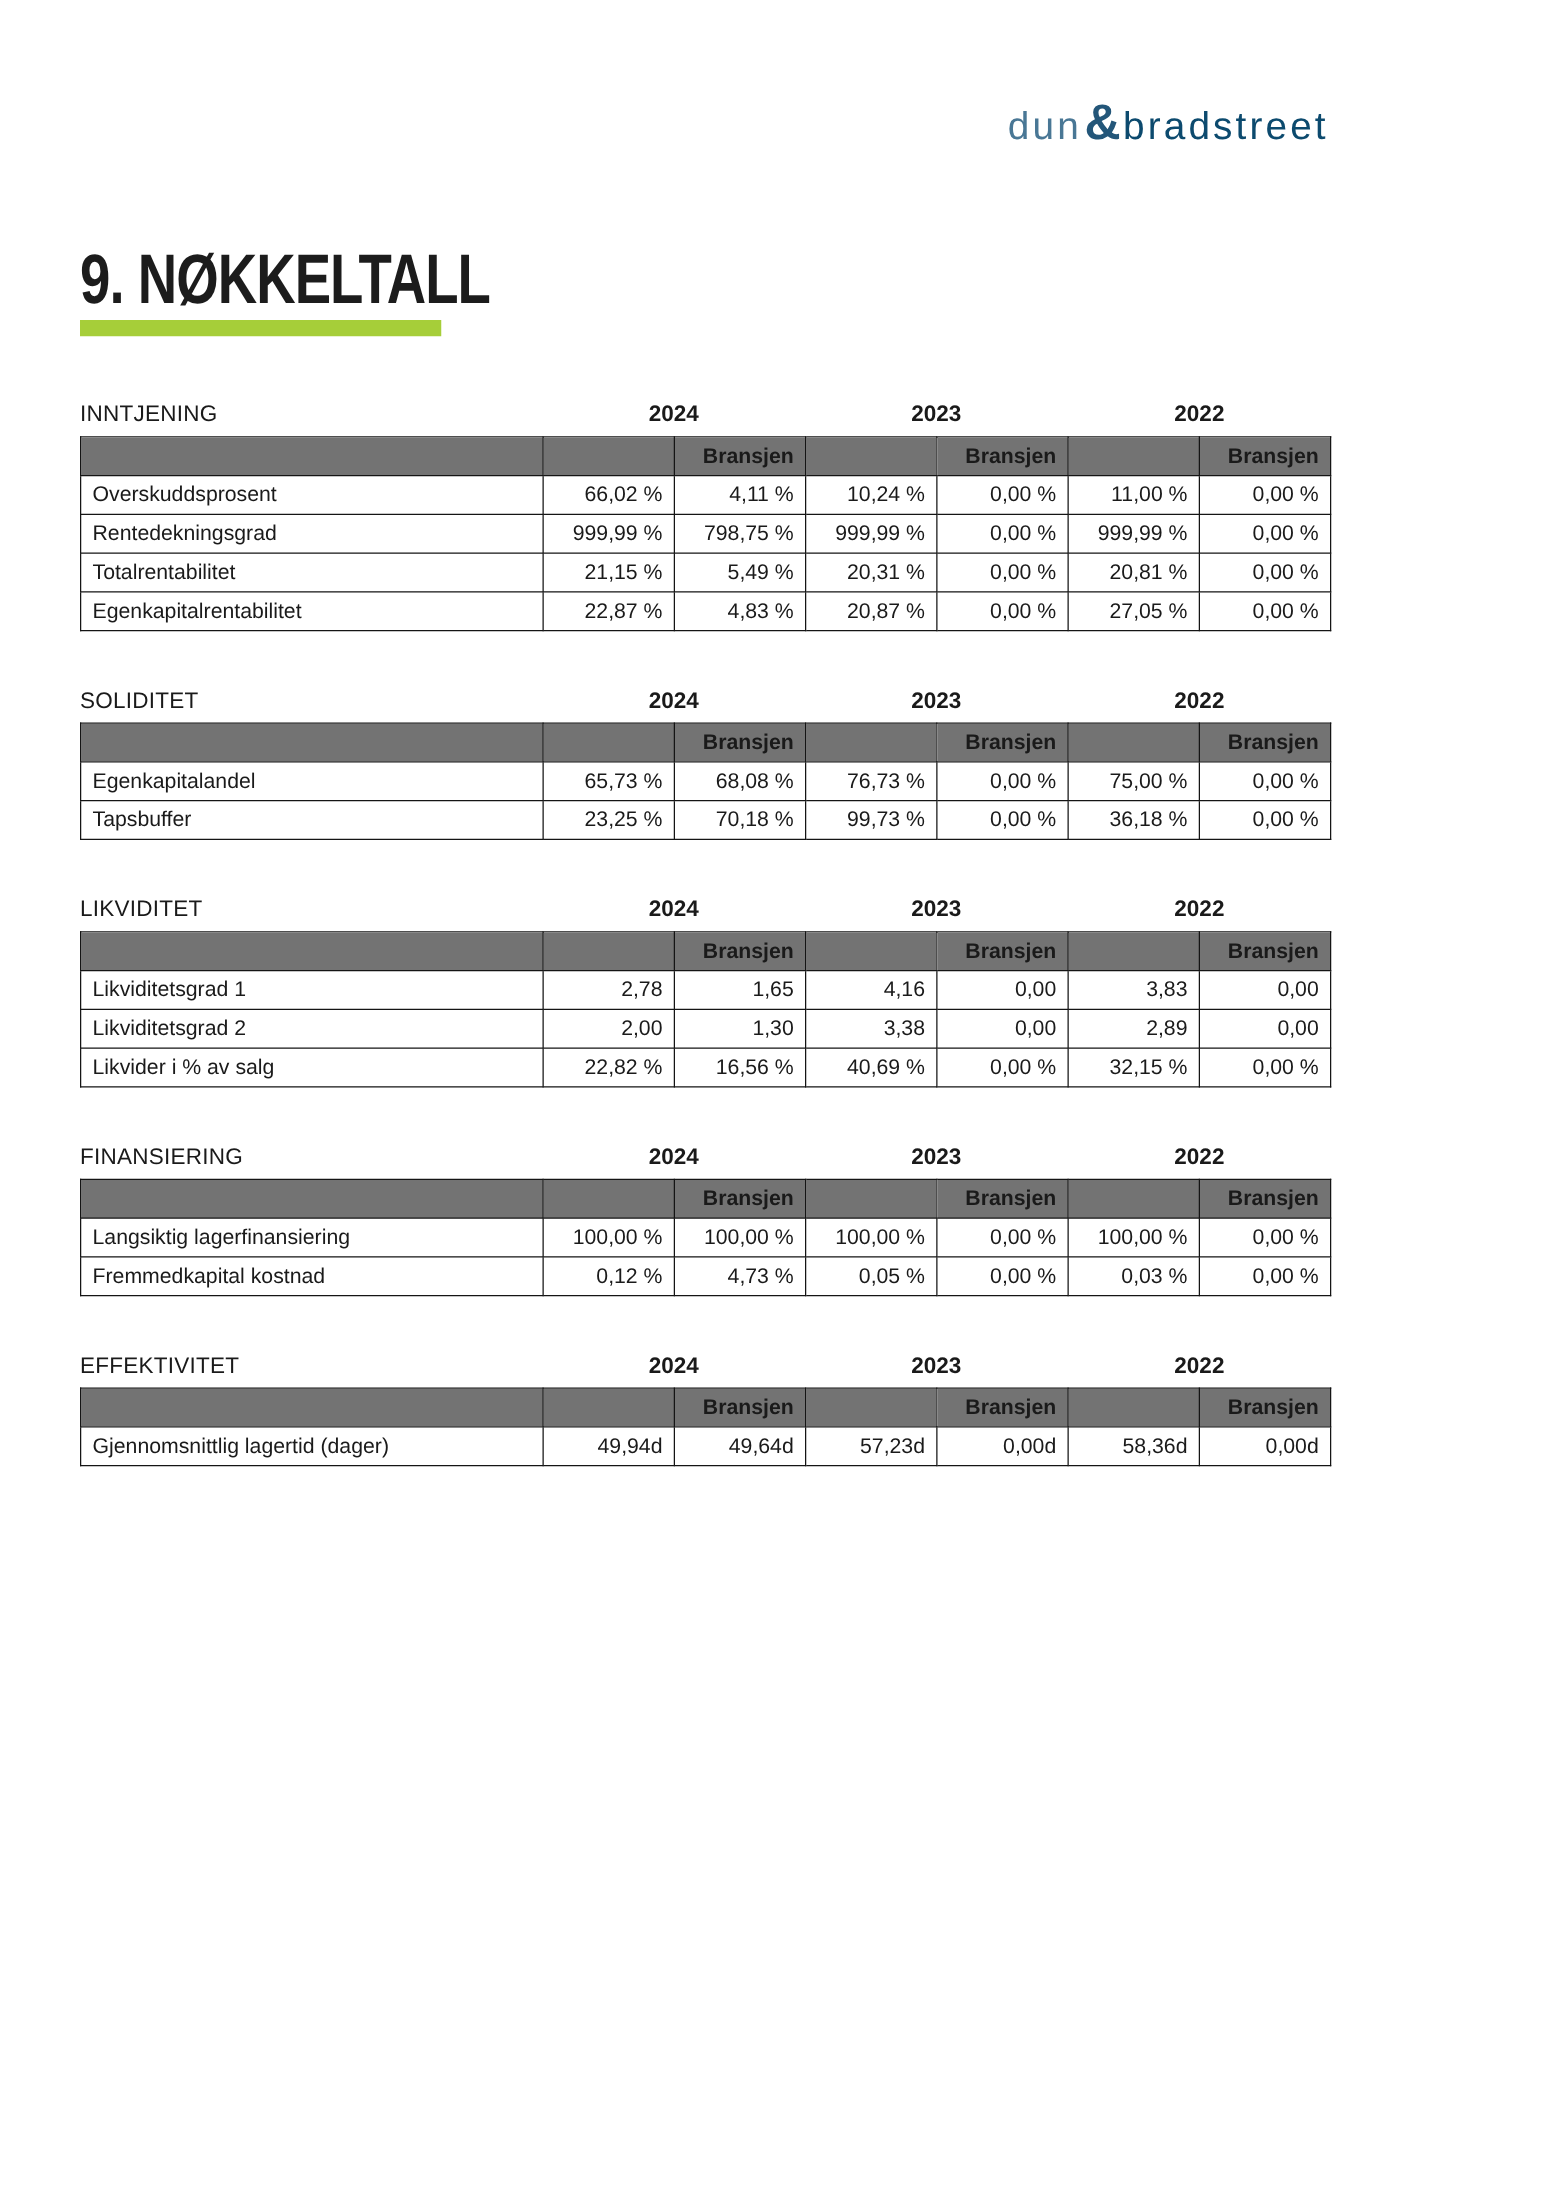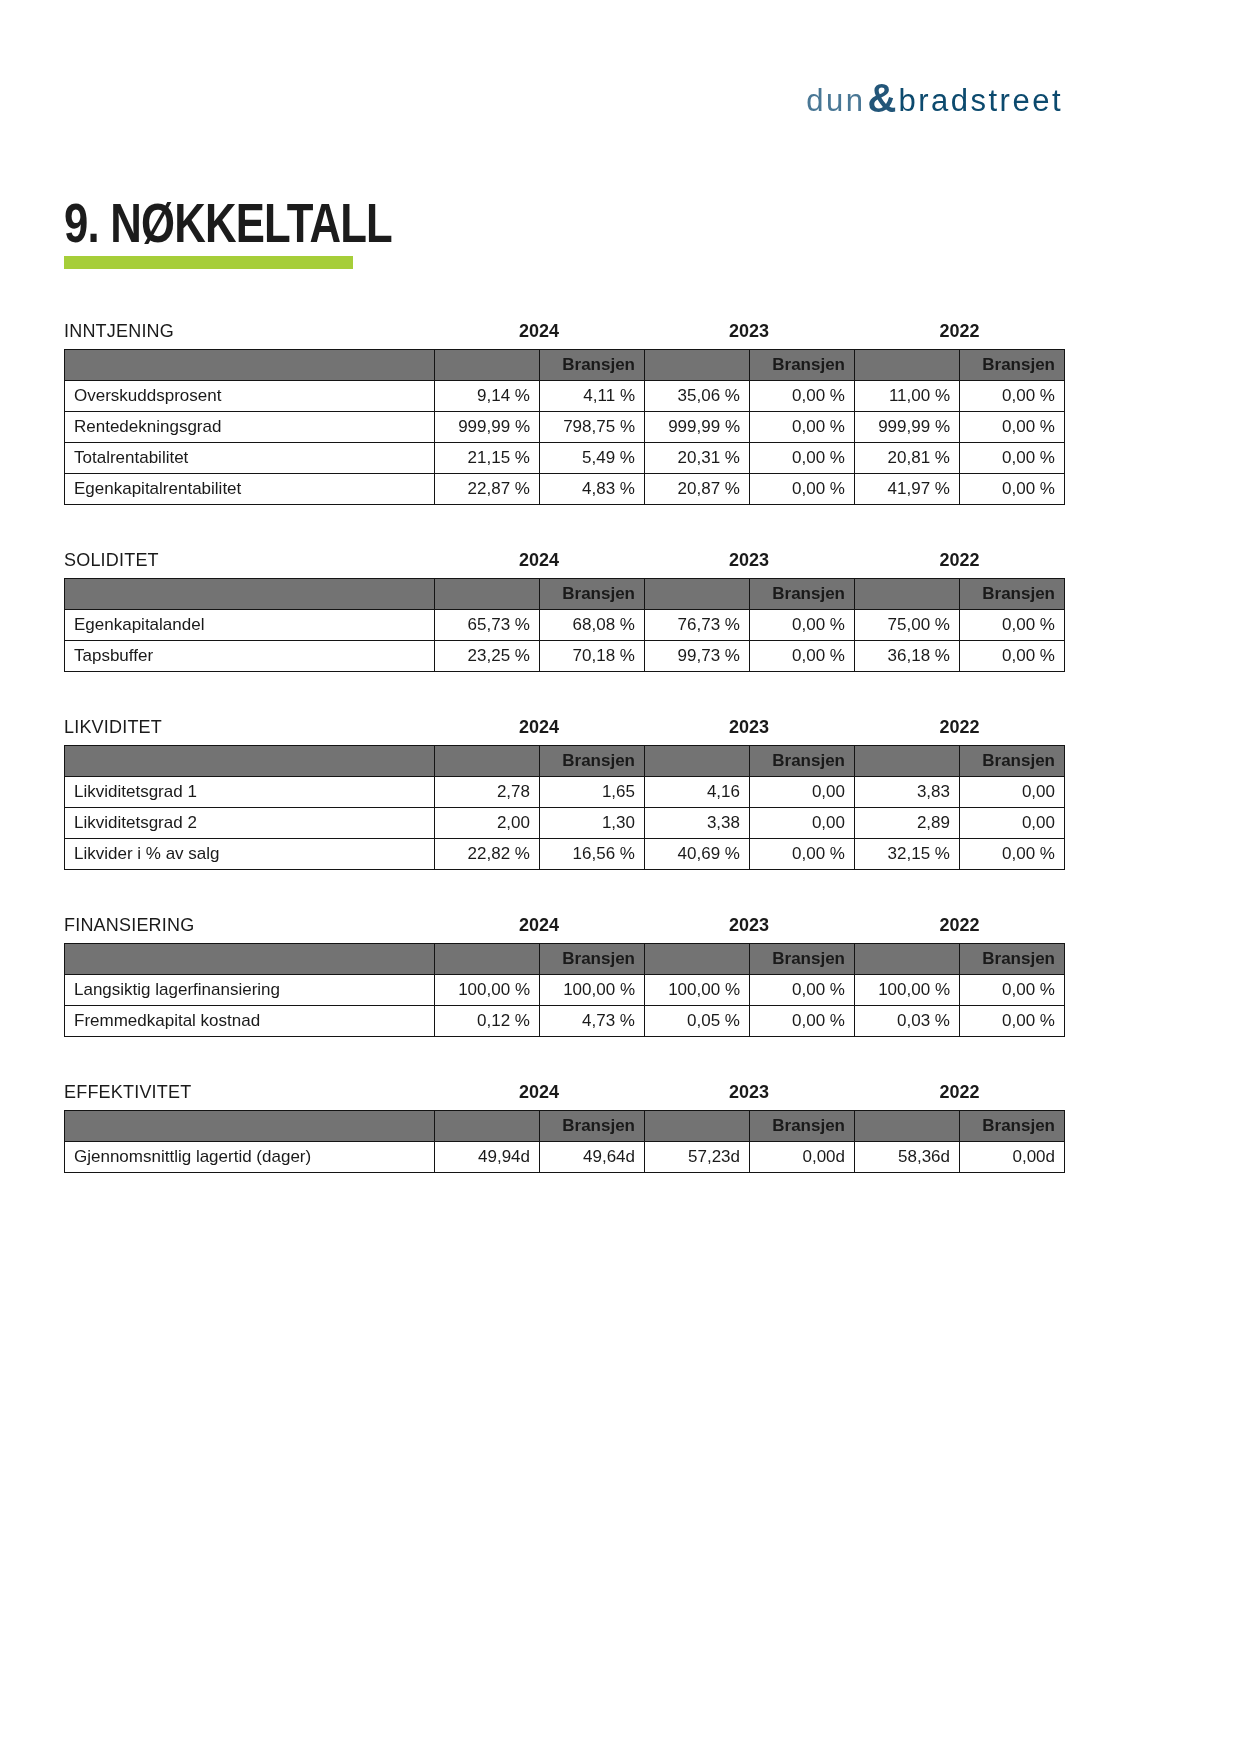--- a/index.html
+++ b/index.html
@@ -84,23 +84,23 @@
           <td></td>
           <td></td>
           <td>Bransjen</td>
           <td></td>
           <td>Bransjen</td>
           <td></td>
           <td>Bransjen</td>
         </tr>
       <tr>
               <td class="label-cell">Overskuddsprosent</td>
-              <td class="value-cell">9,14 %</td>
+              <td class="value-cell">66,02 %</td>
               <td class="value-cell">4,11 %</td>
-              <td class="value-cell">35,06 %</td>
+              <td class="value-cell">10,24 %</td>
               <td class="value-cell">0,00 %</td>
               <td class="value-cell">11,00 %</td>
               <td class="value-cell">0,00 %</td>
             </tr>
             <tr>
               <td class="label-cell">Rentedekningsgrad</td>
               <td class="value-cell">999,99 %</td>
               <td class="value-cell">798,75 %</td>
               <td class="value-cell">999,99 %</td>
               <td class="value-cell">0,00 %</td>
@@ -115,21 +115,21 @@
               <td class="value-cell">0,00 %</td>
               <td class="value-cell">20,81 %</td>
               <td class="value-cell">0,00 %</td>
             </tr>
             <tr>
               <td class="label-cell">Egenkapitalrentabilitet</td>
               <td class="value-cell">22,87 %</td>
               <td class="value-cell">4,83 %</td>
               <td class="value-cell">20,87 %</td>
               <td class="value-cell">0,00 %</td>
-              <td class="value-cell">41,97 %</td>
+              <td class="value-cell">27,05 %</td>
               <td class="value-cell">0,00 %</td>
             </tr>
           </tbody>
     </table>
   </div>
 
   <div class="section">
     <div class="section-head">
       <span class="section-title">SOLIDITET</span>
       <span class="year-label">2024</span>

